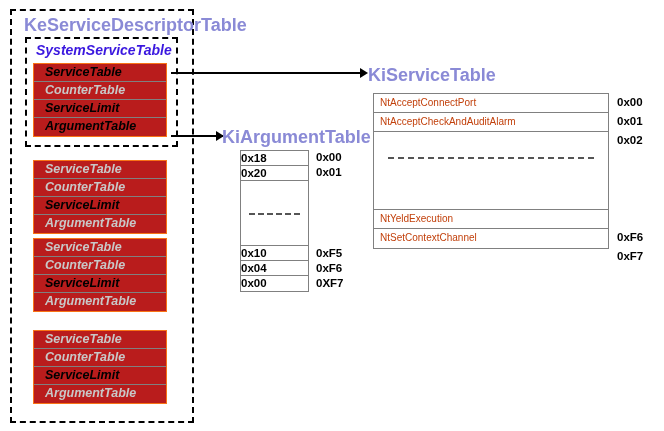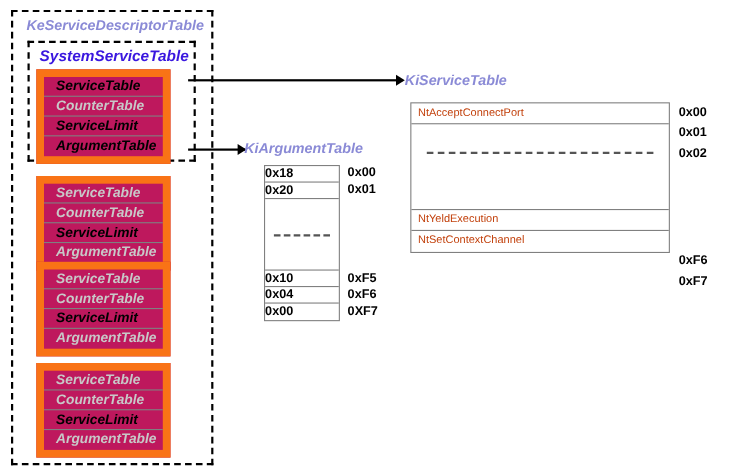--- a/index.html
+++ b/index.html
@@ -26,46 +26,45 @@
     box-sizing: border-box;
     background: transparent;
   }
   #kesdt-box { left: 10px;  top: 9px;   width: 184px; height: 414px; }
   #sst-box   { left: 25px;  top: 37px;  width: 153px; height: 110px; }
 
   
   .label-light {
     position: absolute;
     color: #8a8ad6;
-    font-style: italic;
-    font-weight: bold;
-    font-size: 13px;
+    font-weight: bold;
+    font-size: 18px;
     white-space: nowrap;
     letter-spacing: 0px;
   }
   .label-strong {
     position: absolute;
     color: #3a17df;
     font-style: italic;
     font-weight: bold;
     font-size: 14px;
     white-space: nowrap;
   }
   #kesdt-label { left: 24px; top: 15px; }
   #sst-label   { left: 36px; top: 42px; }
   #kist-label  { left: 368px; top: 65px; }
   #kiat-label  { left: 222px; top: 127px; text-align: center; }
 
   
   .field-table {
     position: absolute;
-    border: 7px solid #f97316;
-    box-sizing: border-box;
-    background: #be185d;
-    width: 122px;
+    border: 1px solid #f97316;
+    box-sizing: border-box;
+    background: #b91c1c;
+    width: 134px;
   }
   .field-row {
     height: 18px;
     line-height: 17px;
     box-sizing: border-box;
     border-bottom: 1px solid #808080;
     padding-left: 11px;
     font-style: italic;
     font-weight: bold;
     font-size: 12.5px;
@@ -237,20 +236,21 @@
     <div class="idx-cell">0x01</div>
     <div class="idx-gap"></div>
     <div class="idx-cell">0xF5</div>
     <div class="idx-cell">0xF6</div>
     <div class="idx-cell">0XF7</div>
   </div>
 
   <div class="label-light" id="kist-label">KiServiceTable</div>
   <div id="kist-table">
     <div class="svc-row">NtAcceptConnectPort</div>
+    <div class="svc-row">NtAcceptCheckAndAuditAlarm</div>
     <div class="svc-gap">
       <div class="dash-run"></div>
     </div>
     <div class="svc-row">NtYeldExecution</div>
     <div class="svc-row">NtSetContextChannel</div>
   </div>
   <div class="idx-col" id="kist-idx">
     <div class="idx-cell">0x00</div>
     <div class="idx-cell">0x01</div>
     <div class="idx-cell">0x02</div>

